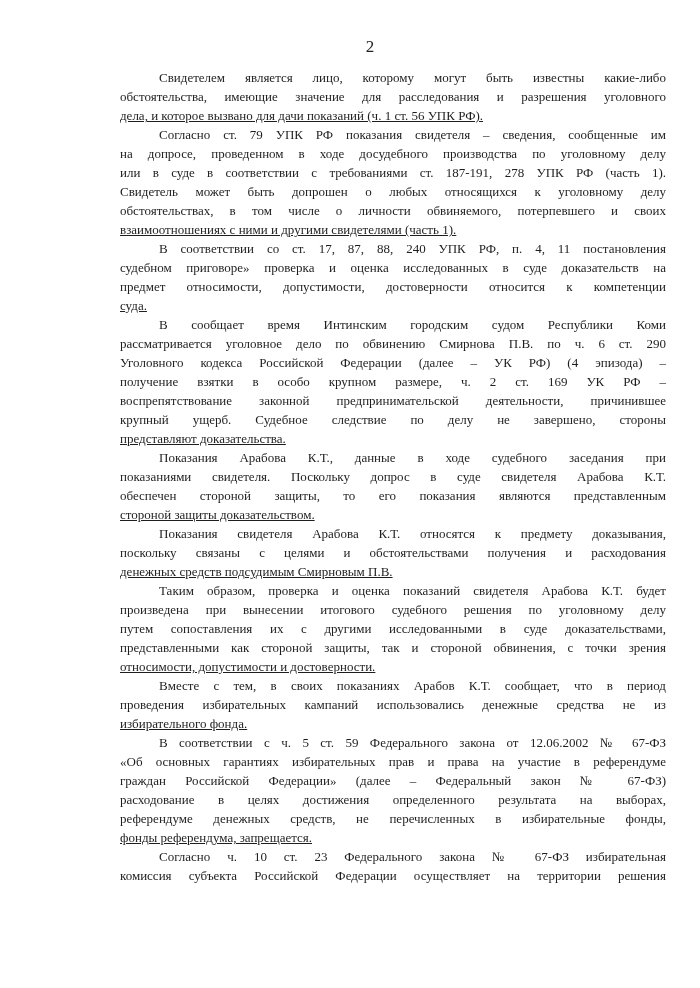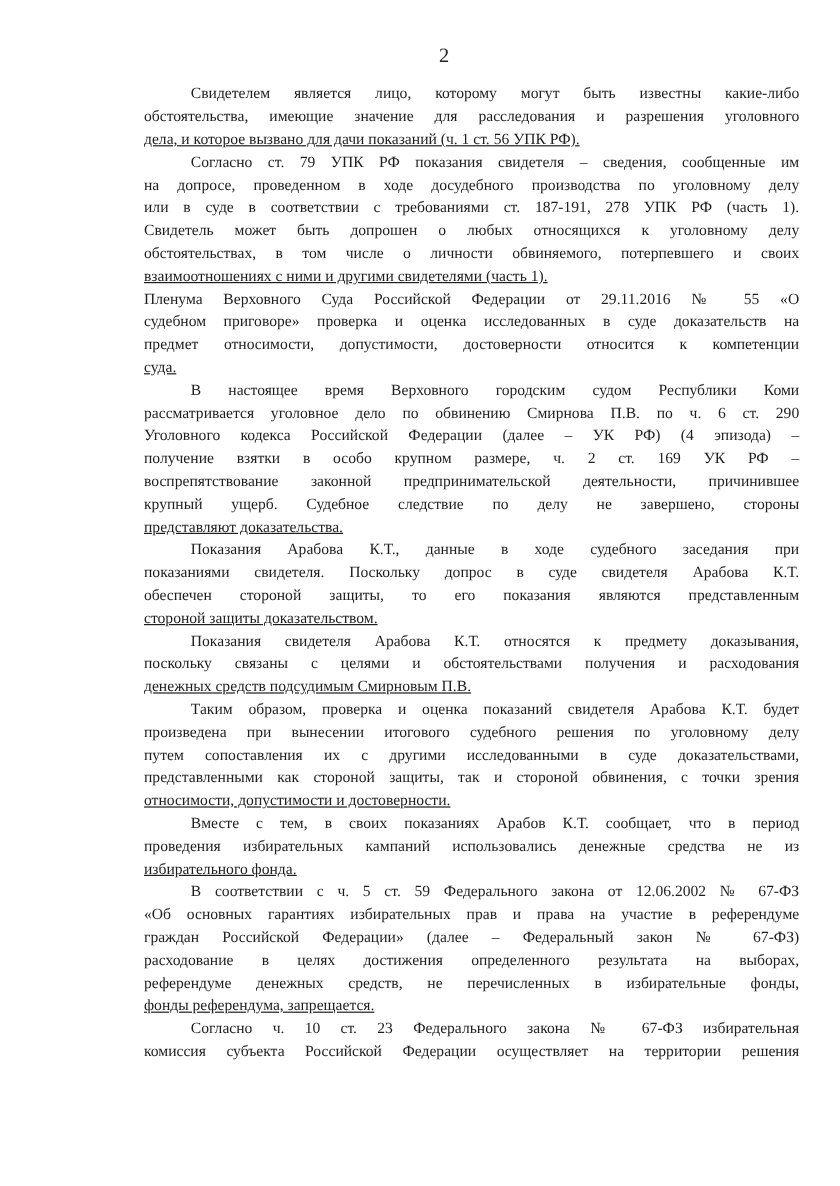--- a/index.html
+++ b/index.html
@@ -81,28 +81,28 @@
     <div class="para">
       <span class="line first">Согласно ст. 79 УПК РФ показания свидетеля – сведения, сообщенные им</span>
       <span class="line">на допросе, проведенном в ходе досудебного производства по уголовному делу</span>
       <span class="line">или в суде в соответствии с требованиями ст. 187-191, 278 УПК РФ (часть 1).</span>
       <span class="line">Свидетель может быть допрошен о любых относящихся к уголовному делу</span>
       <span class="line">обстоятельствах, в том числе о личности обвиняемого, потерпевшего и своих</span>
       <span class="line last">взаимоотношениях с ними и другими свидетелями (часть 1).</span>
     </div>
 
     <div class="para">
-      <span class="line">Пленума Верховного Суда Российской Федерации от 29.11.2016 № 55 «О</span>
+      <span class="line first">В соответствии со ст. 17, 87, 88, 240 УПК РФ, п. 4, 11 постановления</span>
       <span class="line">судебном приговоре» проверка и оценка исследованных в суде доказательств на</span>
       <span class="line">предмет относимости, допустимости, достоверности относится к компетенции</span>
       <span class="line last">суда.</span>
     </div>
 
     <div class="para">
-      <span class="line first">В настоящее время Верховного городским судом Республики Коми</span>
+      <span class="line first">В сообщает время Интинским городским судом Республики Коми</span>
       <span class="line">рассматривается уголовное дело по обвинению Смирнова П.В. по ч. 6 ст. 290</span>
       <span class="line">Уголовного кодекса Российской Федерации (далее – УК РФ) (4 эпизода) –</span>
       <span class="line">получение взятки в особо крупном размере, ч. 2 ст. 169 УК РФ –</span>
       <span class="line">воспрепятствование законной предпринимательской деятельности, причинившее</span>
       <span class="line">крупный ущерб. Судебное следствие по делу не завершено, стороны</span>
       <span class="line last">представляют доказательства.</span>
     </div>
 
     <div class="para">
       <span class="line first">Показания Арабова К.Т., данные в ходе судебного заседания при</span>

